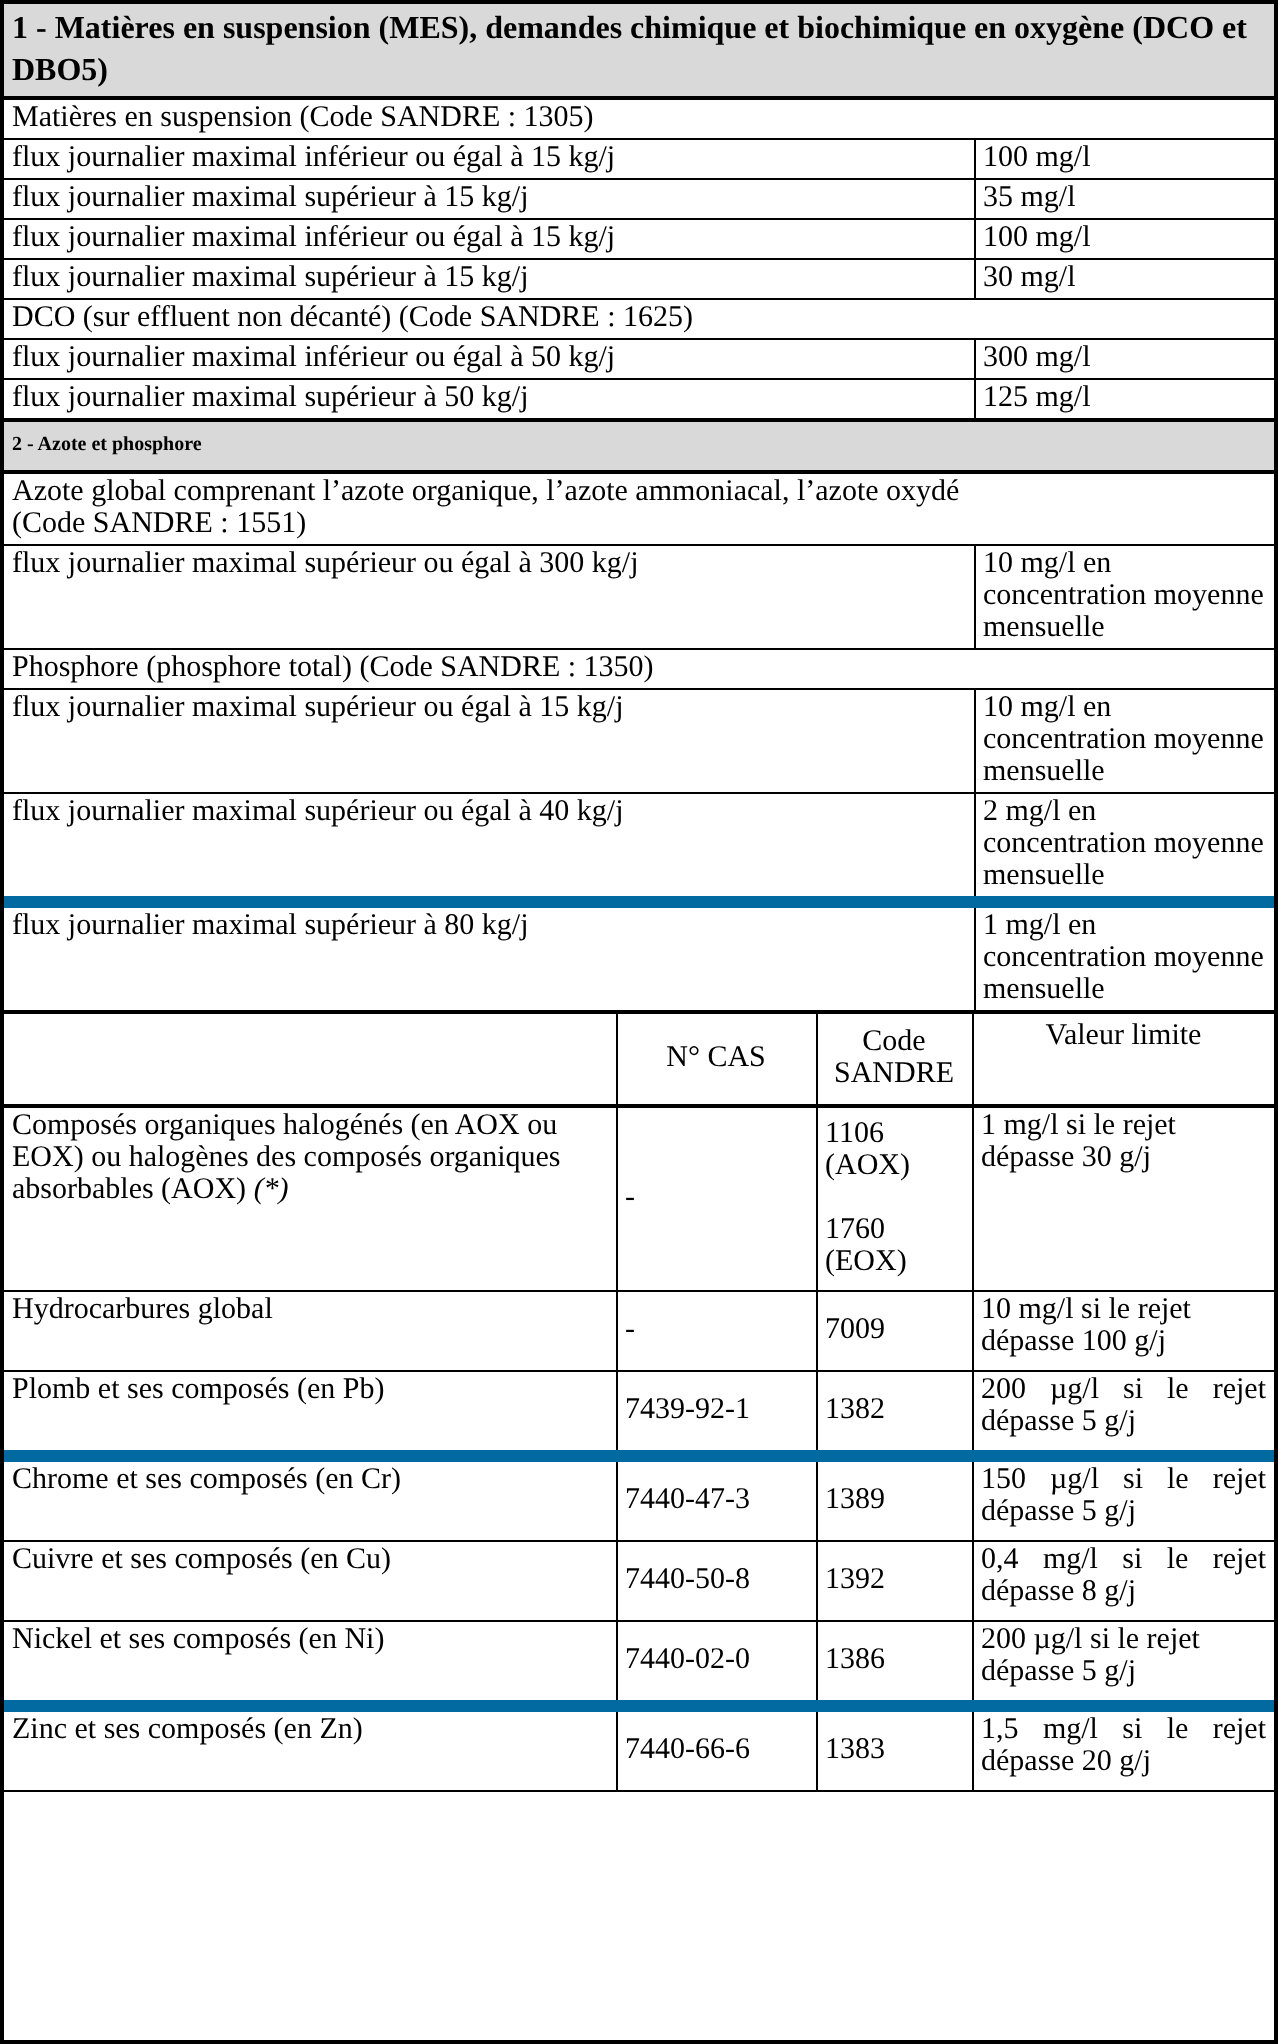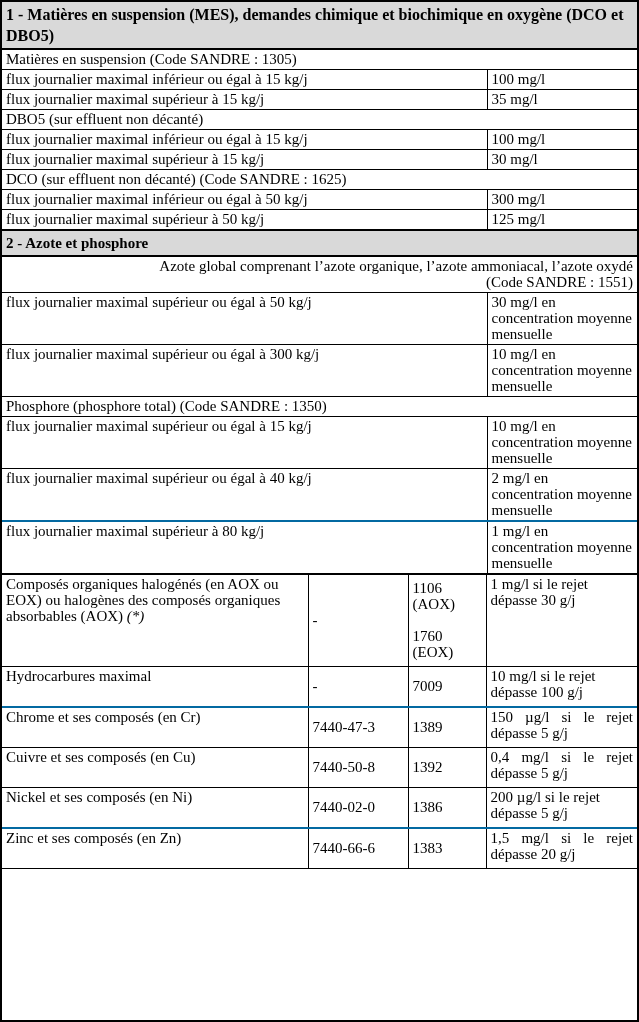--- a/index.html
+++ b/index.html
@@ -31,38 +31,38 @@
     font-weight: normal;
     overflow: hidden;
   }
   td:first-child, th:first-child { border-left: none; }
   td:last-child, th:last-child { border-right: none; }
   table.first tr:first-child td { border-top: none; }
 
   tr.section-header td {
     background: #d9d9d9;
     font-weight: bold;
-    font-size: 15px;
+    font-size: 10px;
     line-height: 20px;
     border-bottom: 2px solid #000;
     padding: 2px 4px;
   }
   tr.title-row td { line-height: 21px; font-size: 16px; }
 
-  .prewrap { white-space: pre-line; text-align: right; }
+  .prewrap { white-space: pre-line; }
 
   
   tr.colhead th { text-align: center; vertical-align: middle; border-bottom: 2px solid #000; height: 40px; }
   tr.colhead th.limit-h { vertical-align: top; padding-top: 3px; }
   td.cas-cell, td.code-cell {
     text-align: left;
     vertical-align: middle;
   }
   td.limit-cell.just { text-align: justify; }
-  tr.sep td { border-top: 2px solid #0369a1; }
+  tr.sep td { border-top: 6px solid #0369a1; }
   tr.tall td { height: 88px; }
   tr.r2 td { height: 36px; }
   .italic { font-style: italic; }
 </style>
 </head>
 <body>
 
 <div class="doc">
 
   <table class="first">
@@ -79,23 +79,20 @@
     </tr>
     <tr>
       <td>flux journalier maximal inférieur ou égal à 15 kg/j</td>
       <td>100 mg/l</td>
     </tr>
     <tr>
       <td>flux journalier maximal supérieur à 15 kg/j</td>
       <td>35 mg/l</td>
     </tr>
     <tr>
-      <td colspan="2">DBO5 (sur effluent non décanté)</td>
-    </tr>
-    <tr>
       <td>flux journalier maximal inférieur ou égal à 15 kg/j</td>
       <td>100 mg/l</td>
     </tr>
     <tr>
       <td>flux journalier maximal supérieur à 15 kg/j</td>
       <td>30 mg/l</td>
     </tr>
     <tr>
       <td colspan="2">DCO (sur effluent non décanté)  (Code SANDRE : 1625)</td>
     </tr>
@@ -117,24 +114,20 @@
       </colgroup>
     <tbody>
         <tr class="section-header">
       <td colspan="2">2 - Azote et phosphore</td>
     </tr>
     <tr>
       <td colspan="2" class="prewrap">Azote global comprenant l’azote organique, l’azote ammoniacal, l’azote oxydé
 (Code SANDRE : 1551)</td>
     </tr>
     <tr>
-      <td>flux journalier maximal supérieur ou égal à 50 kg/j</td>
-      <td>30 mg/l en concentration moyenne mensuelle</td>
-    </tr>
-    <tr>
       <td>flux journalier maximal supérieur ou égal à 300 kg/j</td>
       <td>10 mg/l en concentration moyenne mensuelle</td>
     </tr>
     <tr>
       <td colspan="2">Phosphore (phosphore total) (Code SANDRE : 1350)</td>
     </tr>
     <tr>
       <td>flux journalier maximal supérieur ou égal à 15 kg/j</td>
       <td>10 mg/l en concentration moyenne mensuelle</td>
     </tr>
@@ -150,47 +143,59 @@
     </table>
 
   <table>
     <colgroup>
         <col style="width:306px">
         <col style="width:100px">
         <col style="width:78px">
         <col style="width:151px">
       </colgroup>
     <tbody>
+    <tr class="colhead">
+      <th></th>
+      <th>N° CAS</th>
+      <th>Code SANDRE</th>
+      <th class="limit-h">Valeur limite</th>
+    </tr>
     <tr class="tall">
       <td><span>Composés organiques halogénés (en AOX ou EOX) ou halogènes des composés organiques absorbables (AOX) </span><span class="italic">(*)</span></td>
       <td class="cas-cell">-</td>
       <td class="code-cell prewrap">1106
 (AOX)
 
 1760
 (EOX)</td>
       <td class="limit-cell">1 mg/l si le rejet dépasse 30 g/j</td>
     </tr>
     <tr class="r2">
-      <td>Hydrocarbures maximal</td>
+      <td>Hydrocarbures global</td>
       <td class="cas-cell">-</td>
       <td class="code-cell">7009</td>
       <td class="limit-cell">10 mg/l si le rejet dépasse 100 g/j</td>
+    </tr>
+    <tr class="r2">
+      <td>Plomb et ses composés (en Pb)</td>
+      <td class="cas-cell">7439-92-1</td>
+      <td class="code-cell">1382</td>
+      <td class="limit-cell just">200 µg/l si le rejet dépasse 5 g/j</td>
     </tr>
     <tr class="r2 sep">
       <td>Chrome et ses composés (en Cr)</td>
       <td class="cas-cell">7440-47-3</td>
       <td class="code-cell">1389</td>
       <td class="limit-cell just">150 µg/l si le rejet dépasse 5 g/j</td>
     </tr>
     <tr class="r2">
       <td>Cuivre et ses composés (en Cu)</td>
       <td class="cas-cell">7440-50-8</td>
       <td class="code-cell">1392</td>
-      <td class="limit-cell just">0,4 mg/l si le rejet dépasse 5 g/j</td>
+      <td class="limit-cell just">0,4 mg/l si le rejet dépasse 8 g/j</td>
     </tr>
     <tr class="r2">
       <td>Nickel et ses composés (en Ni)</td>
       <td class="cas-cell">7440-02-0</td>
       <td class="code-cell">1386</td>
       <td class="limit-cell">200 µg/l si le rejet dépasse 5 g/j</td>
     </tr>
     <tr class="r2 sep">
       <td>Zinc et ses composés (en Zn)</td>
       <td class="cas-cell">7440-66-6</td>

